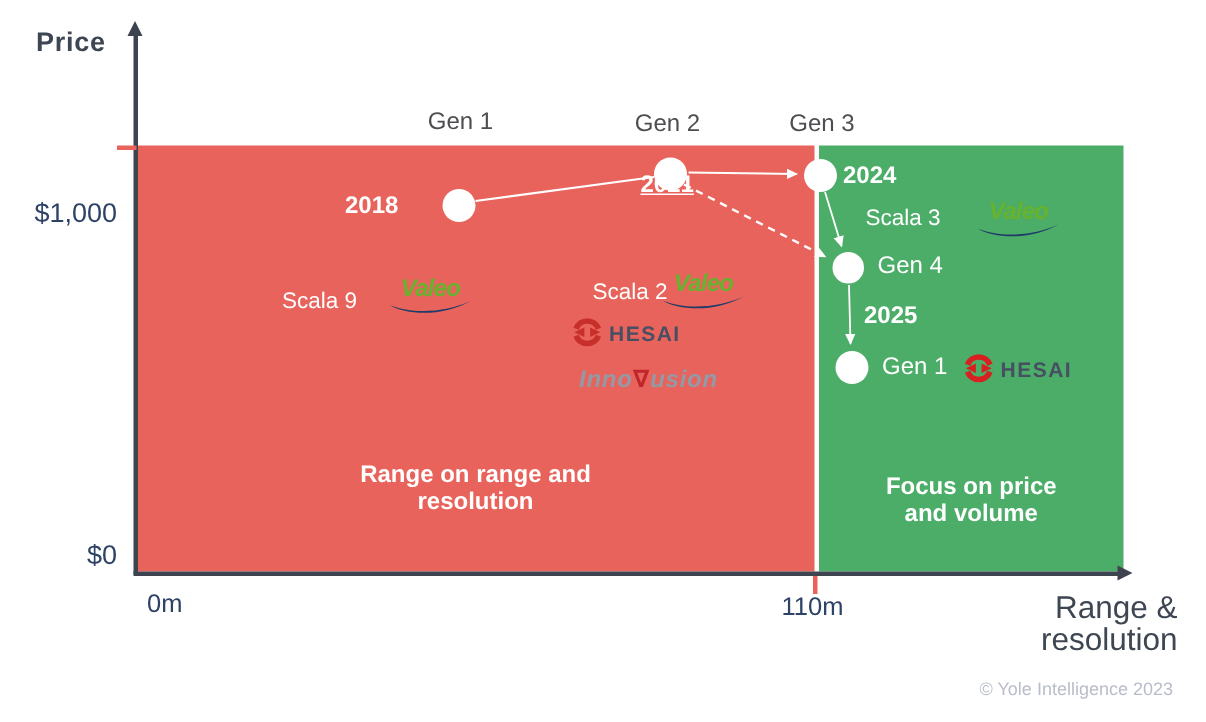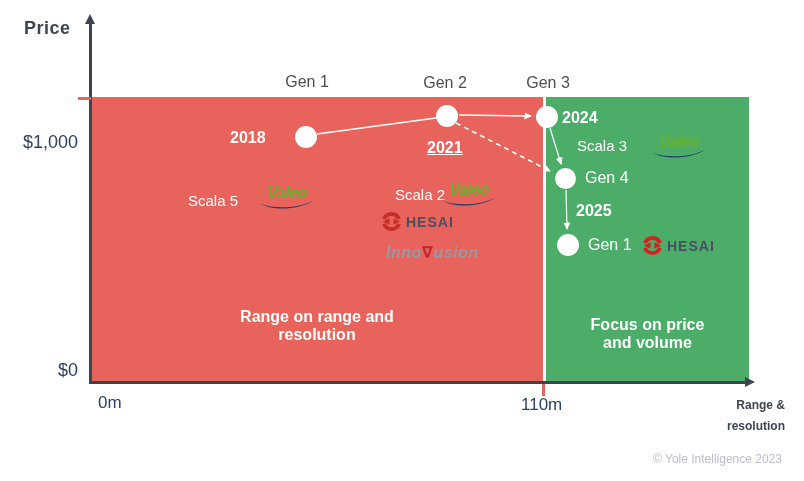--- a/index.html
+++ b/index.html
@@ -24,31 +24,31 @@
   .ytick{left:8px;width:70px;text-align:right;font-size:18px;color:#2d4265;}
   .ytick-top{top:88px;margin-top:44px;}
   .ytick-zero{top:360px;}
   .xtick{font-size:17px;color:#2d4265;}
   .xtick-zero{left:98px;top:393px;}
   .xtick-250{left:521px;top:395px;}
   .gen-header{width:64px;text-align:center;font-size:16px;color:#4d4d52;}
   .gh1{left:275px;top:73px;} .gh2{left:413px;top:74px;} .gh3{left:516px;top:74px;}
   .year{font-size:16px;font-weight:bold;color:#ffffff;}
   .yr-2018{left:230px;top:129px;width:62px;text-align:left;}
-  .yr-2021{left:427px;top:139px;text-decoration:underline;}
+  .yr-2021{left:427px;top:115px;text-decoration:underline;}
   .yr-2024{left:562px;top:109px;}
   .yr-2025{left:576px;top:202px;}
   .wlabel{font-size:15px;color:#ffffff;}
   .scala1{left:188px;top:192px;} .scala2{left:377px;top:186px;margin-left:18px;} .scala3{left:577px;top:137px;}
   .gen4-label{left:585px;top:169px;font-size:16px;}
   .gen5-label{left:588px;top:236px;font-size:16px;}
   .focus{font-size:16px;font-weight:bold;color:#ffffff;text-align:center;line-height:18px;}
   .focus-red{left:91px;top:308px;width:452px;}
   .focus-green{left:546px;top:316px;width:203px;}
-  .xaxis-title{left:620px;top:395px;width:165px;text-align:right;font-size:12px;font-weight:bold;color:#3e4652;line-height:21px;}
+  .xaxis-title{left:620px;top:395px;width:165px;text-align:right;font-size:21px;font-weight:normal;color:#3e4652;line-height:21px;}
   .copyright{left:640px;top:452px;width:142px;text-align:right;font-size:12px;color:#b9bdc9;}
   
   .dot{background:#ffffff;border-radius:50%;}
   .dot-2018{left:295px;top:126px;width:22px;height:22px;}
   .dot-2021{left:436px;top:105px;width:22px;height:22px;}
   .dot-2024{left:536px;top:106px;width:22px;height:22px;}
   .dot-gen4{left:555px;top:168px;width:21px;height:21px;}
   .dot-gen5{left:557px;top:234px;width:22px;height:22px;}
   .lines-svg{left:0;top:0;pointer-events:none;}
   
@@ -107,21 +107,21 @@
   <div class="abs dot dot-2021"></div>
   <div class="abs dot dot-2024"></div>
   <div class="abs dot dot-gen4"></div>
   <div class="abs dot dot-gen5"></div>
 
   <div class="abs year yr-2018">2018</div>
   <div class="abs year yr-2021">2021</div>
   <div class="abs year yr-2024">2024</div>
   <div class="abs year yr-2025">2025</div>
 
-  <div class="abs wlabel scala1">Scala 5</div>
+  <div class="abs wlabel scala1">Scala 9</div>
   <div class="abs wlabel scala2">Scala 2</div>
   <div class="abs wlabel scala3">Scala 3</div>
   <div class="abs wlabel gen4-label">Gen 4</div>
   <div class="abs wlabel gen5-label">Gen 1</div>
 
   <div class="abs valeo valeo-1">
     <span class="valeo-text">Valeo</span>
     <svg width="56" height="9" viewBox="0 0 56 9">
         <path d="M1 3.5 C 16 9.5 38 8.5 55 0.5 C 36 11.5 12 10 1 3.5 Z" fill="#1f3c68"></path>
       </svg>

